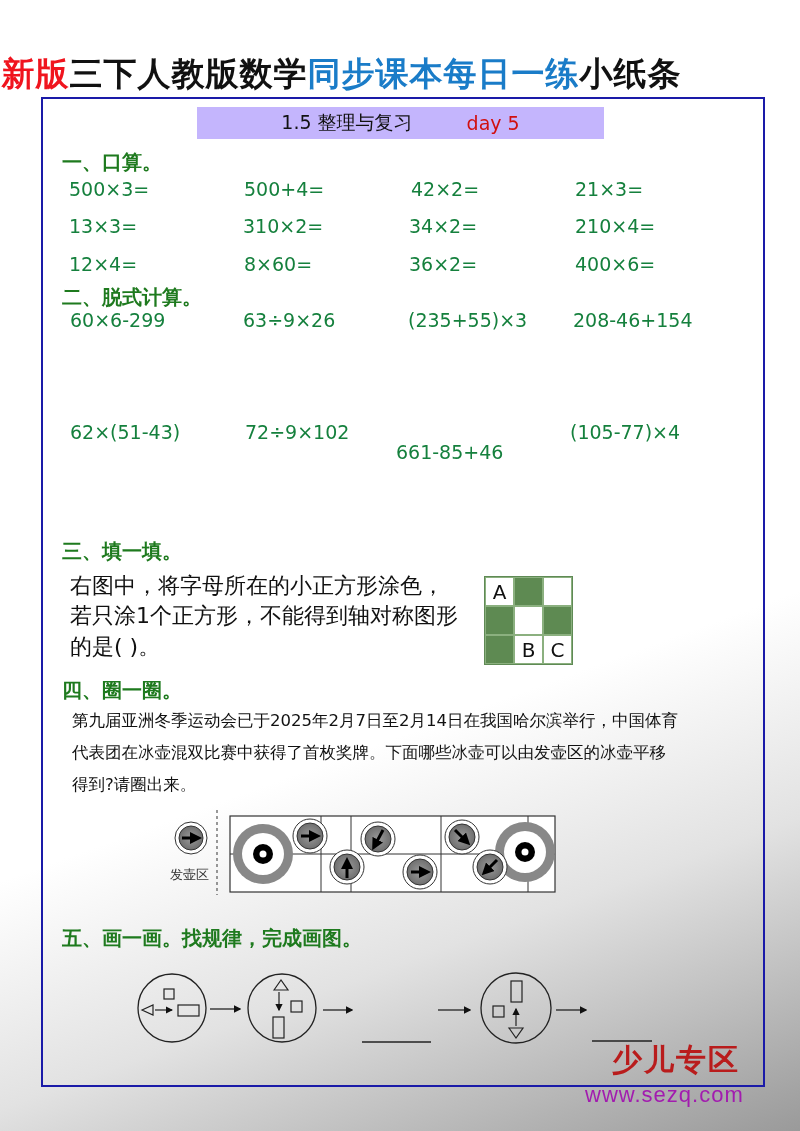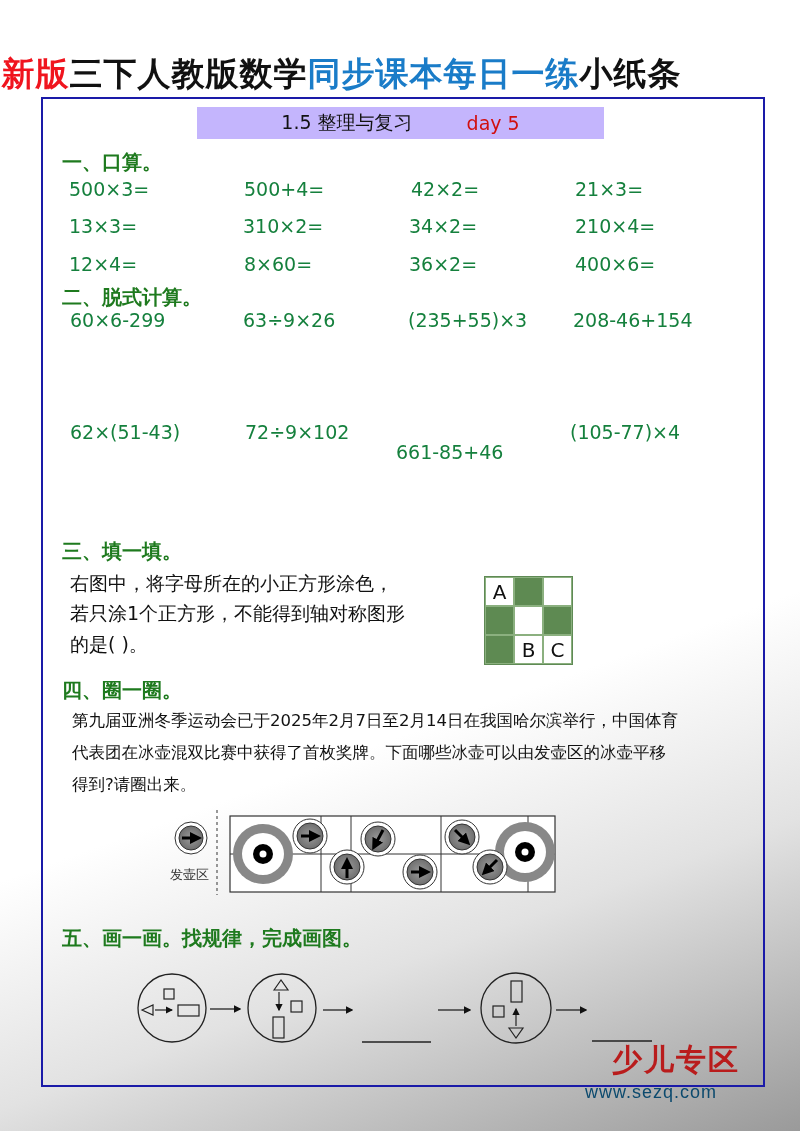--- a/index.html
+++ b/index.html
@@ -25,26 +25,26 @@
     position:absolute; left:197px; top:107px; width:407px; height:32px;
     background:#c4b5fd; display:flex; align-items:center; justify-content:center;
     font-size:19px;
   }
   .lesson-bar .lesson { color:#111; margin-right:54px; }
   .lesson-bar .day { color:#d10f0f; }
   .sec-h {
     position:absolute; left:62px; color:#1e7a1e; font-size:20px; font-weight:bold; white-space:nowrap;
   }
   .prob { position:absolute; font-size:19px; white-space:nowrap; color:#15803d; }
-  .txt { position:absolute; font-size:19px; white-space:nowrap; color:#111; }
+  .txt { position:absolute; font-size:22px; white-space:nowrap; color:#111; }
   .grid { position:absolute; left:484px; top:576px; display:grid; grid-template-columns:repeat(3,29px); grid-template-rows:repeat(3,29px); border:1px solid #5f8a55; }
   .cell { border:1px solid #8bb07f; box-sizing:border-box; font-size:20px; display:flex; align-items:center; justify-content:center; color:#111; }
   .cell.fill { background:#5e8a52; }
   .watermark-cn { position:absolute; left:612px; top:1040px; font-size:30px; font-weight:bold; color:#b91c1c; letter-spacing:2px; }
-  .watermark-url { position:absolute; left:585px; top:1082px; font-size:18px; color:#0c4a6e; letter-spacing:1px; font-family:"Liberation Sans", sans-serif; }
+  .watermark-url { position:absolute; left:585px; top:1082px; font-size:22px; color:#a21caf; letter-spacing:1px; font-family:"Liberation Sans", sans-serif; }
 </style>
 </head>
 <body>
 
 <div class="page-title">
   <span class="t-red">新版</span><span class="t-black">三下人教版数学</span><span class="t-blue">同步课本每日一练</span><span class="t-black">小纸条</span>
 </div>
 
 <div class="frame"></div>
 

